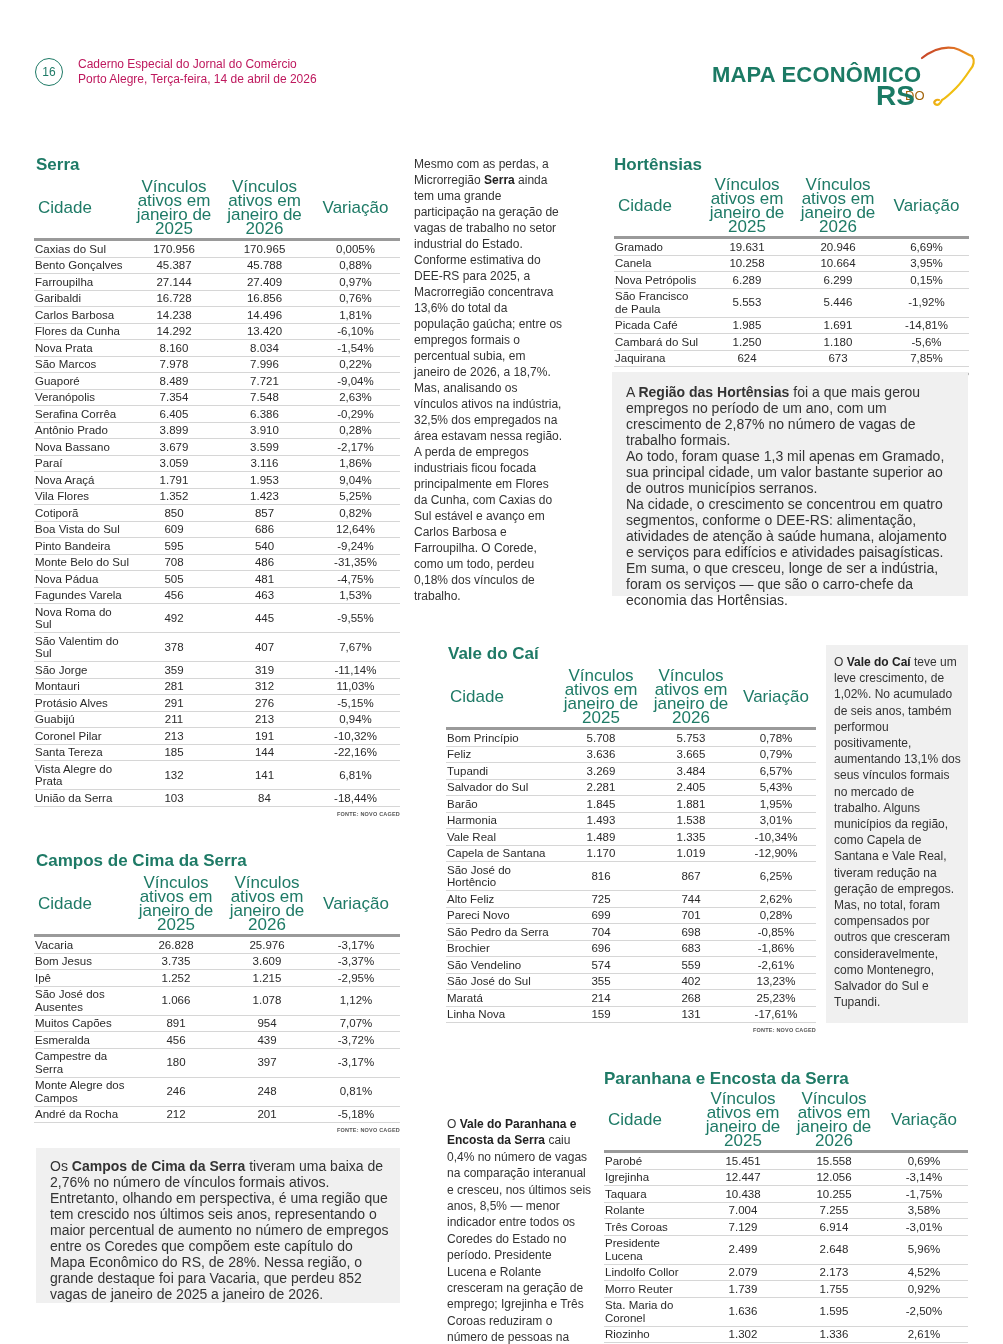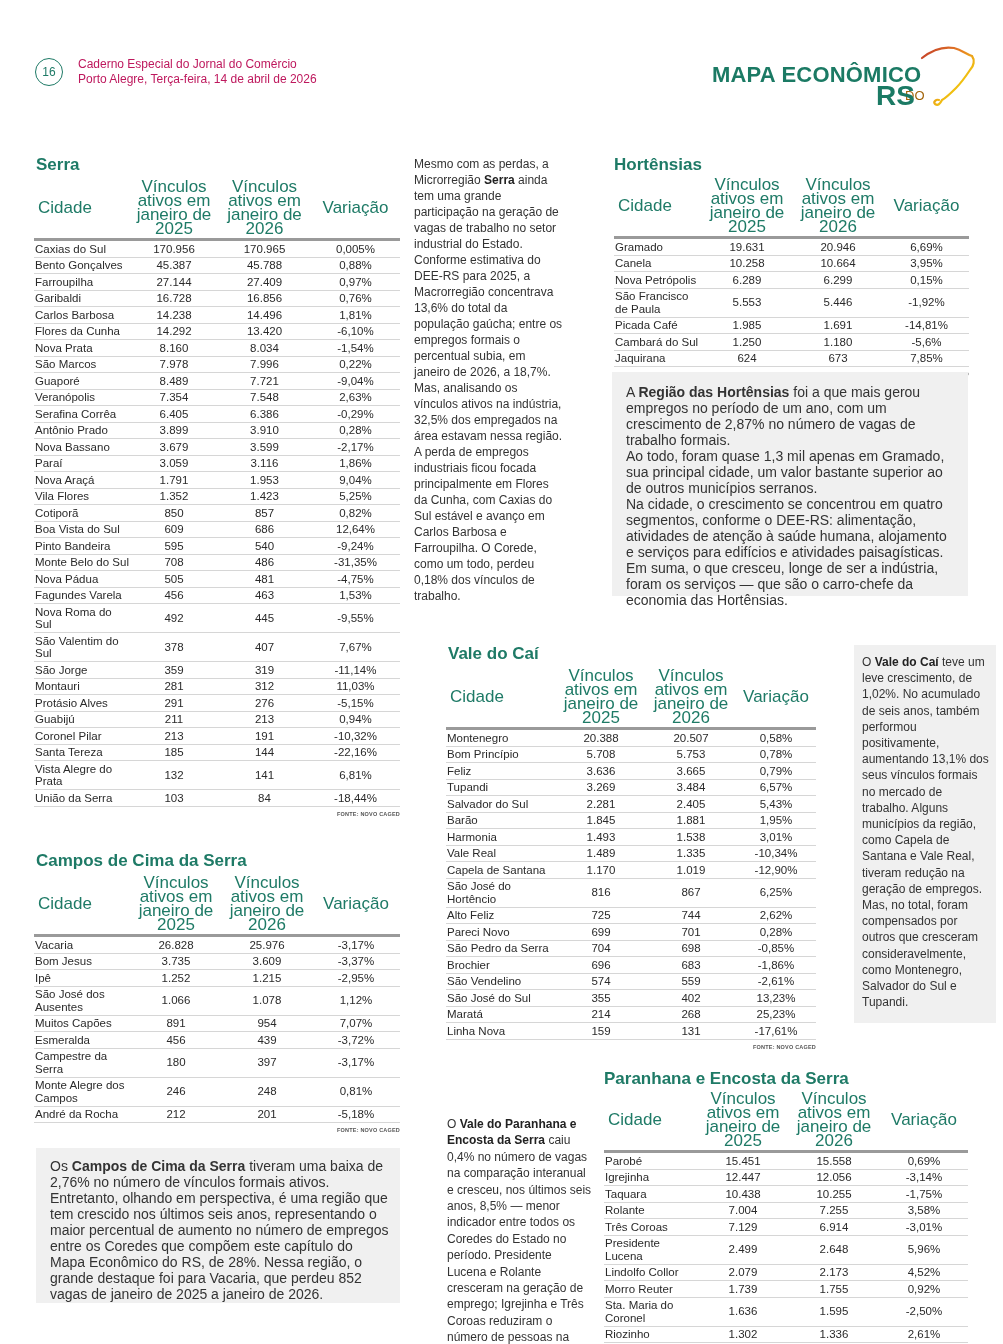--- a/index.html
+++ b/index.html
@@ -362,26 +362,20 @@
     <thead>
         <tr>
       <th class="city">Cidade</th>
       <th>Vínculos ativos em janeiro de 2025</th>
       <th>Vínculos ativos em janeiro de 2026</th>
       <th>Variação</th>
     </tr>
       </thead>
     <tbody>
         <tr>
-          <td class="city">Montenegro</td>
-          <td>20.388</td>
-          <td>20.507</td>
-          <td>0,58%</td>
-        </tr>
-        <tr>
           <td class="city">Bom Princípio</td>
           <td>5.708</td>
           <td>5.753</td>
           <td>0,78%</td>
         </tr>
         <tr>
           <td class="city">Feliz</td>
           <td>3.636</td>
           <td>3.665</td>
           <td>0,79%</td>
@@ -474,21 +468,21 @@
           <td class="city">Linha Nova</td>
           <td>159</td>
           <td>131</td>
           <td>-17,61%</td>
         </tr>
       </tbody>
   </table>
   <div class="source">FONTE: NOVO CAGED</div>
 </div>
 
-<div class="abs gray-box" style="left:826px; top:645px; width:142px; height:378px;margin-left:28px;">
+<div class="abs gray-box" style="left:826px; top:645px; width:142px; height:378px;">
   <div class="col-text" style="position:absolute; left:8px; top:9px; width:130px; font-size:12px; line-height:16.2px;">
     <span>O </span><b>Vale do Caí</b><span> teve um leve crescimento, de 1,02%. No acumulado de seis anos, também performou positivamente, aumentando 13,1% dos seus vínculos formais no mercado de trabalho. Alguns municípios da região, como Capela de Santana e Vale Real, tiveram redução na geração de empregos. Mas, no total, foram compensados por outros que cresceram consideravelmente, como Montenegro, Salvador do Sul e Tupandi.</span>
   </div>
 </div>
 
 <div class="abs section-title" style="left:36px; top:851px;">Campos de Cima da Serra</div>
 <div class="abs" style="left:34px; top:876px; width:366px;">
   <table class="data" style="width:366px;">
     <colgroup>
         <col style="width:96px">

